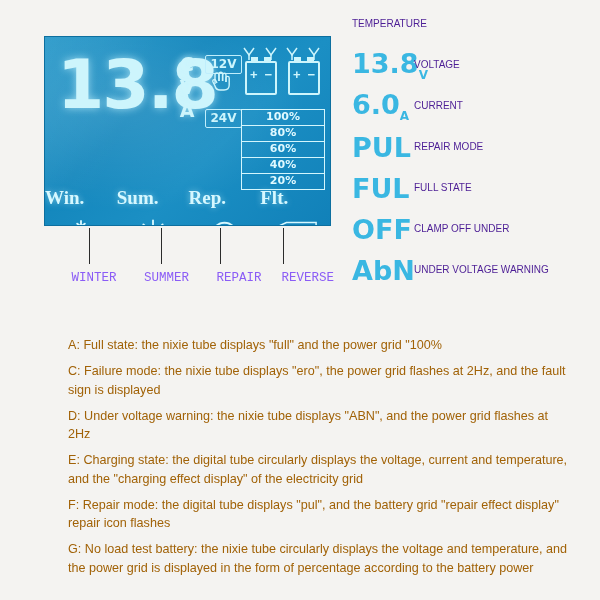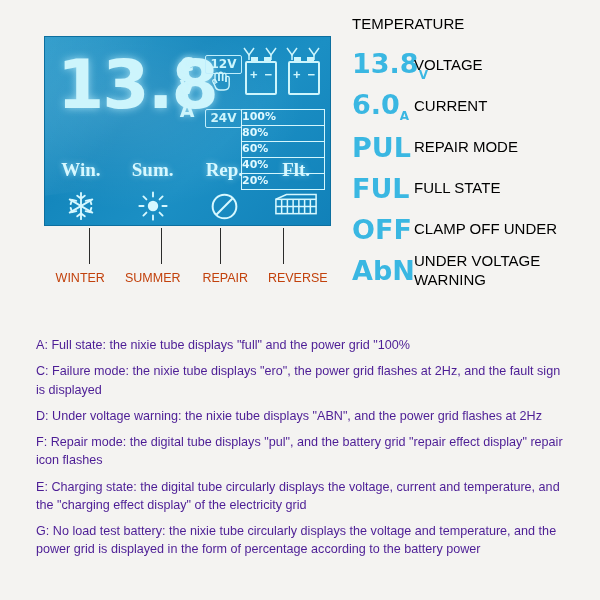--- a/index.html
+++ b/index.html
@@ -171,39 +171,41 @@
     position: absolute;
     left: 196px;
     top: 72px;
     width: 84px;
     border: 1px solid #d3f6fd;
     box-sizing: border-box;
   }
   .pct-row {
     height: 15px;
     border-bottom: 1px solid #d3f6fd;
+    text-align: center;
     font-size: 11px;
     font-weight: bold;
     line-height: 14px;
     color: #dff9ff;
     font-family: "DejaVu Sans", sans-serif;
   }
   .pct-row:last-child { border-bottom: none; }
 
   
   .mode-row {
     position: absolute;
     left: 0;
     top: 122px;
     width: 287px;
     display: flex;
   }
   .mode-cell {
     flex: 1;
-    text-align: center;
+    text-align: left;
+    margin-top: 28px;
   }
   .mode-label {
     font-size: 19px;
     font-weight: bold;
     color: #d6f8ff;
     font-family: "Liberation Serif", serif;
     text-shadow: 0 0 6px rgba(200,245,255,.55);
     margin-bottom: 6px;
   }
   .mode-icon {
@@ -222,24 +224,24 @@
   }
   .caption-row {
     position: absolute;
     left: 44px;
     top: 271px;
     width: 290px;
     display: flex;
   }
   .caption-cell {
     flex: 1;
-    text-align: center;
+    text-align: right;
     font-size: 12.5px;
-    color: #c2410c;
-    font-family: Liberation Sans, sans-serif;
+    color: #8b5cf6;
+    font-family: Liberation Mono, monospace;
   }
 
   
   .legend {
     position: absolute;
     left: 352px;
     top: 4px;
     width: 244px;
   }
   .legend-item {
@@ -259,37 +261,38 @@
   }
   .legend-code .sup {
     font-size: 12px;
     vertical-align: super;
   }
   .legend-code .sub {
     font-size: 12px;
     vertical-align: sub;
   }
   .legend-text {
-    font-size: 15px;
-    color: #000000;
+    font-size: 10px;
+    color: #4c1d95;
     line-height: 1.25;
   }
 
   
   .notes {
     position: absolute;
     left: 36px;
     top: 336px;
     width: 534px;
   }
   .note {
     font-size: 12.6px;
-    color: #4c1d95;
+    color: #a16207;
     line-height: 1.45;
     margin-bottom: 8px;
+    margin-left: 32px;
   }
 </style>
 </head>
 <body>
 
 <div class="top-area">
 
   <div class="lcd">
     <div class="lcd-glow"></div>
 
@@ -475,16 +478,16 @@
       <div class="legend-text">UNDER VOLTAGE WARNING</div>
     </div>
 
   </div>
 </div>
 
 <div class="notes">
   <div class="note">A: Full state: the nixie tube displays "full" and the power grid "100%</div>
   <div class="note">C: Failure mode: the nixie tube displays "ero", the power grid flashes at 2Hz, and the fault sign is displayed</div>
   <div class="note">D: Under voltage warning: the nixie tube displays "ABN", and the power grid flashes at 2Hz</div>
+  <div class="note">E: Charging state: the digital tube circularly displays the voltage, current and temperature, and the "charging effect display" of the electricity grid</div>
   <div class="note">F: Repair mode: the digital tube displays "pul", and the battery grid "repair effect display" repair icon flashes</div>
-  <div class="note">E: Charging state: the digital tube circularly displays the voltage, current and temperature, and the "charging effect display" of the electricity grid</div>
   <div class="note">G: No load test battery: the nixie tube circularly displays the voltage and temperature, and the power grid is displayed in the form of percentage according to the battery power</div>
 </div>
 
 </body></html>

